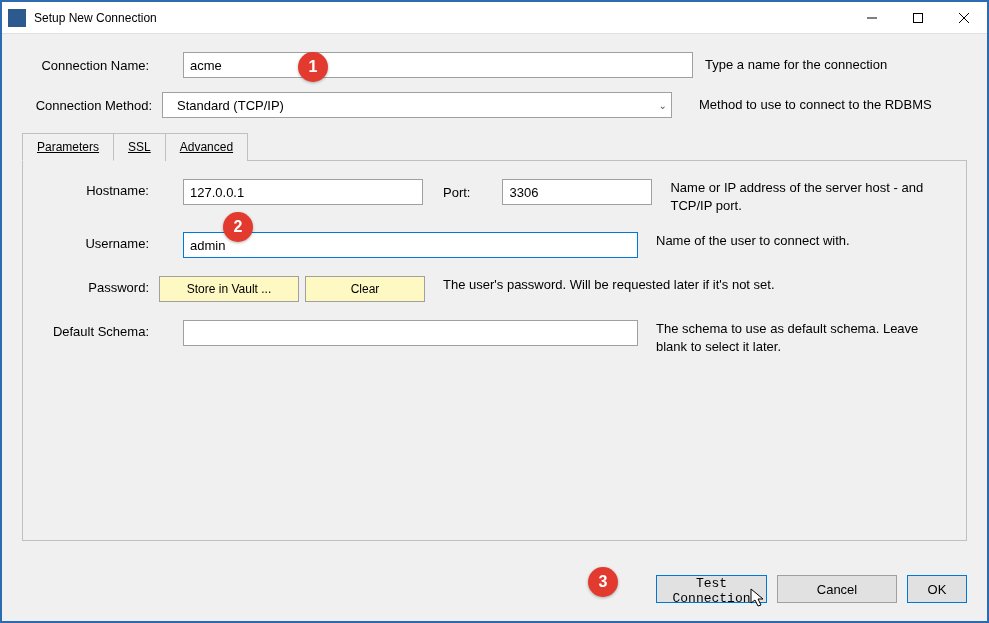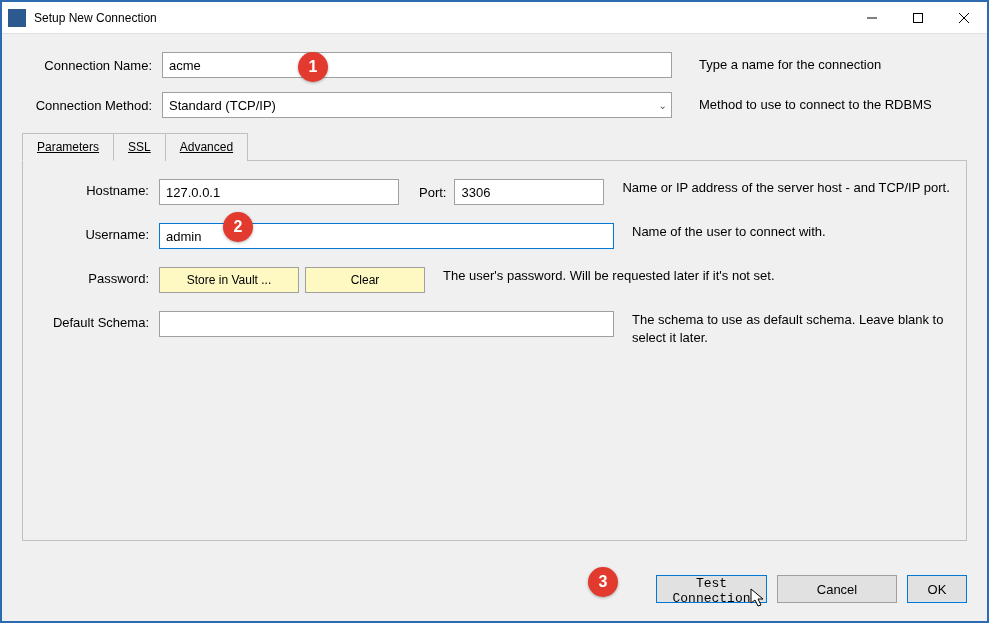--- a/index.html
+++ b/index.html
@@ -9,23 +9,23 @@
     .titlebar .app-icon { width: 18px; height: 18px; background: #2c5a8f; display: inline-block; margin-right: 8px; }
     .titlebar .title { font-size: 12px; color: #000; flex: 1; }
     .winbtns { display: flex; }
     .winbtn { width: 46px; height: 30px; display: flex; align-items: center; justify-content: center; font-size: 14px; color: #222; }
     .winbtn svg { width: 12px; height: 12px; }
     .content { padding: 18px 20px 10px 20px; }
     .row { display: flex; align-items: center; margin-bottom: 14px; }
     .row .label { width: 140px; text-align: right; font-size: 13px; color: #000; padding-right: 10px; }
     .row .field { display: flex; align-items: center; flex: 1; }
     .row .help { width: 280px; font-size: 13px; color: #000; padding-left: 12px; line-height: 1.3; }
-    input[type=text], select.combo { height: 26px; border: 1px solid #a0a0a0; background: #fff; font-size: 13px; padding: 2px 6px; }
+    input[type=text], select.combo { height: 26px; border: 1px solid #a0a0a0; background: #fff; font-size: 13px; padding: 2px 6px; margin-left: 24px; }
     .conn-name-input { width: 510px; }
-    .conn-method { width: 510px; height: 26px; border: 1px solid #a0a0a0; background: #fff; display: flex; align-items: center; justify-content: space-between; padding: 0 4px 0 6px; font-size: 13px; }
+    .conn-method { width: 510px; height: 26px; border: 1px solid #a0a0a0; background: #fff; display: flex; align-items: center; justify-content: space-between; padding: 0 4px 0 14px; font-size: 13px; }
     .chev { font-size: 10px; color: #555; }
     .tabs { display: flex; margin-top: 4px; border-bottom: 1px solid #c0c0c0; }
     .tab { padding: 6px 14px; font-size: 12px; border: 1px solid #c0c0c0; border-bottom: none; margin-right: -1px; background: #f0f0f0; position: relative; top: 1px; cursor: default; text-decoration: underline; }
     .tab.active { background: #f0f0f0; border-bottom: 1px solid #f0f0f0; z-index: 2; }
     .tabbody { border: 1px solid #c0c0c0; border-top: none; padding: 18px 16px 40px 16px; background: #f0f0f0; min-height: 380px; }
     .prow { display: flex; align-items: flex-start; margin-bottom: 18px; }
     .prow .plabel { width: 120px; text-align: right; font-size: 13px; color: #000; padding-right: 10px; padding-top: 4px; }
     .prow .pfield { display: flex; align-items: center; }
     .prow .phelp { flex: 1; font-size: 13px; color: #000; padding-left: 18px; line-height: 1.35; }
     .hostname-input { width: 240px; }

